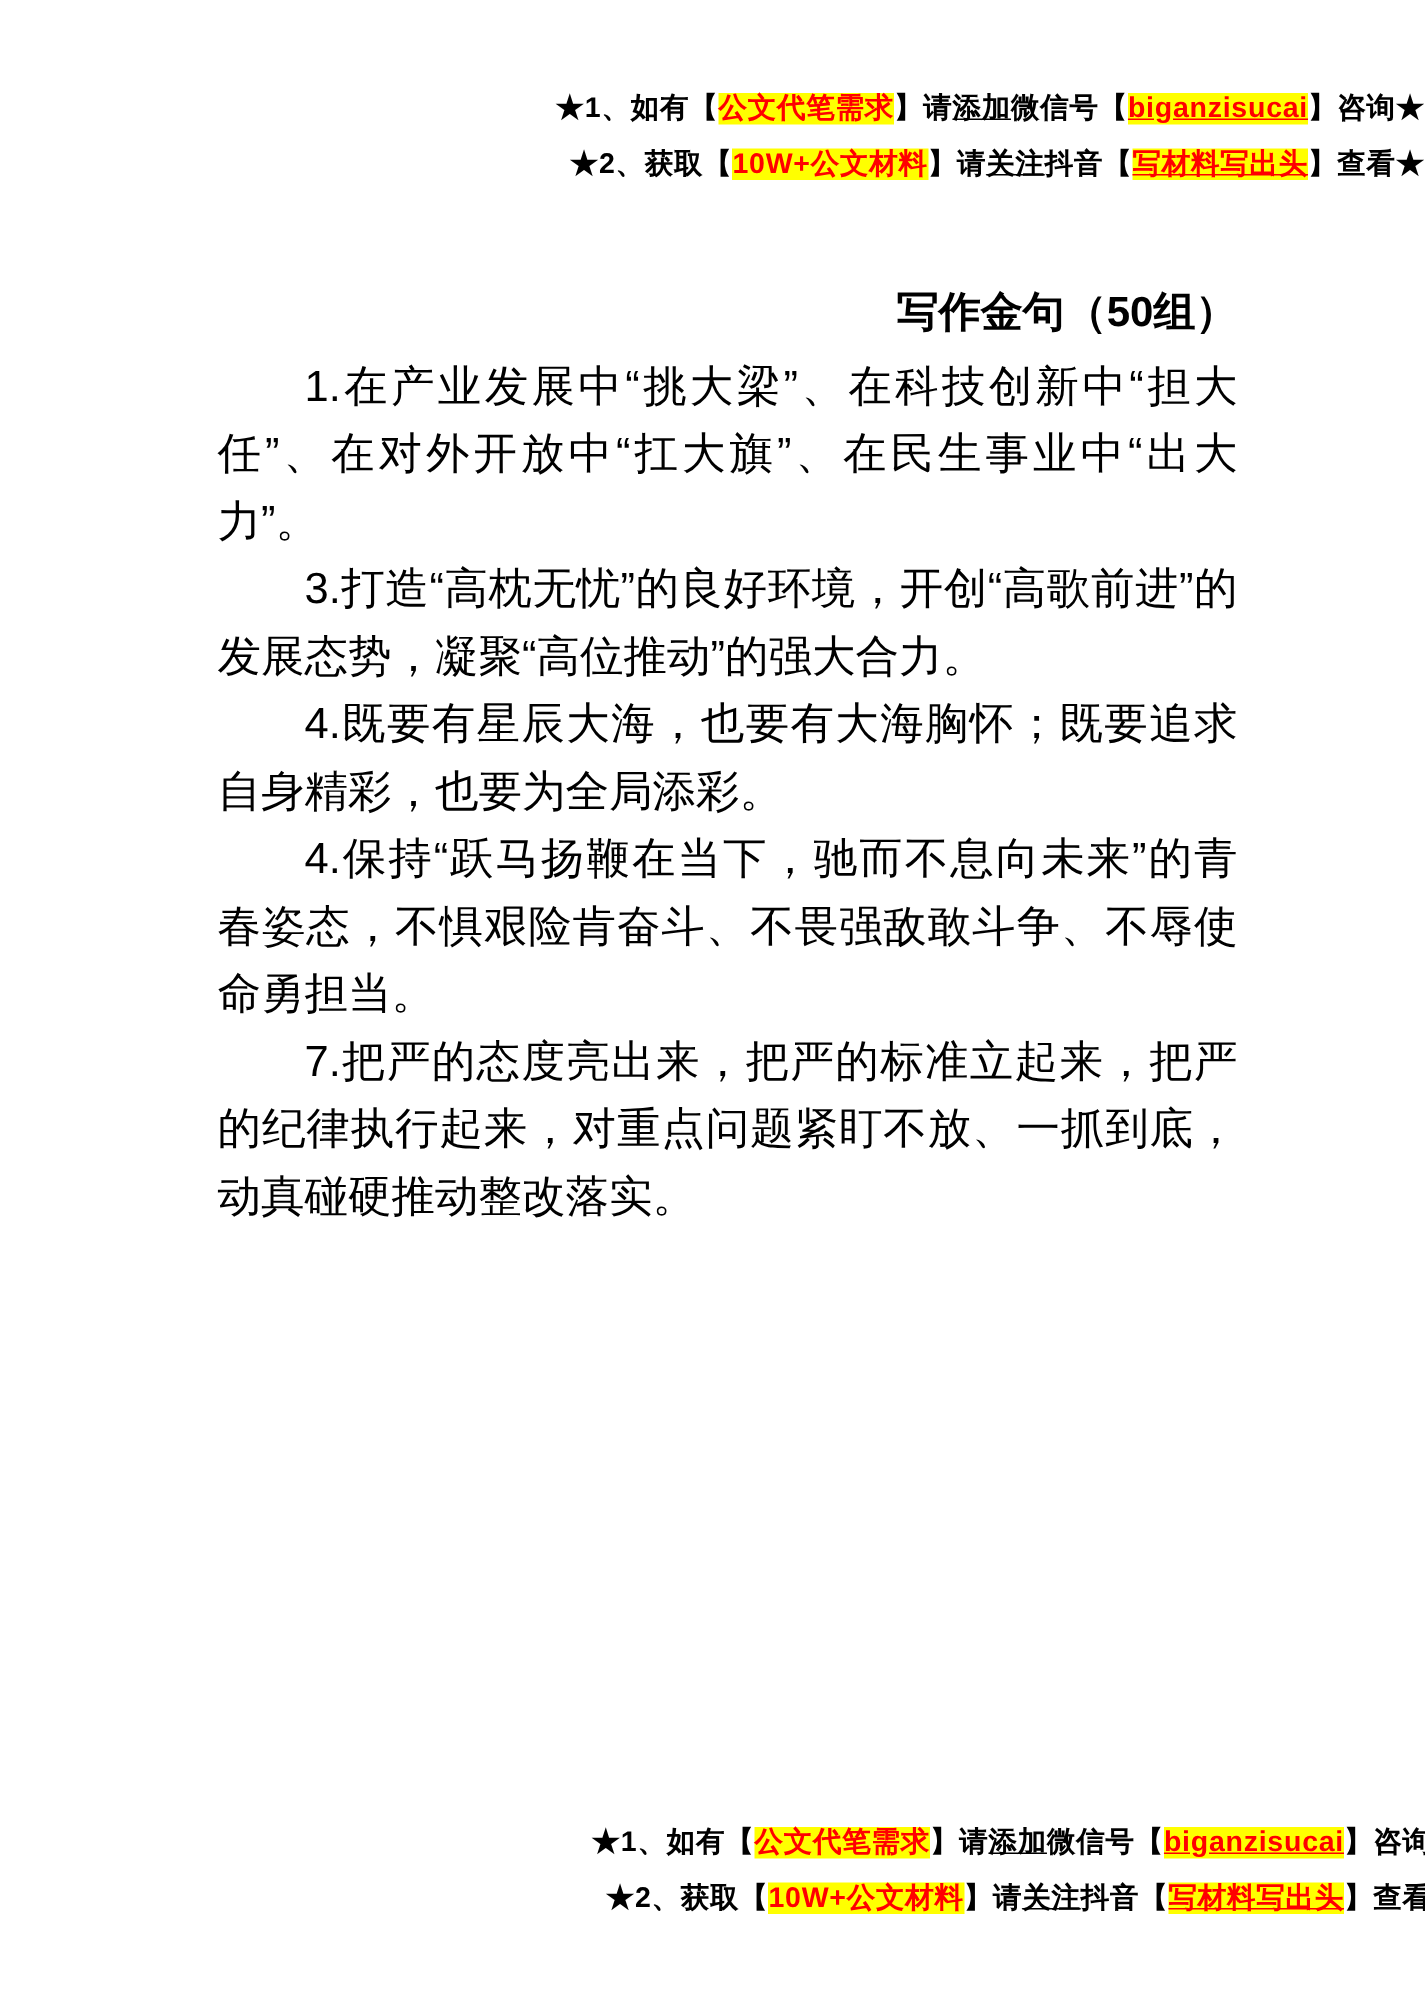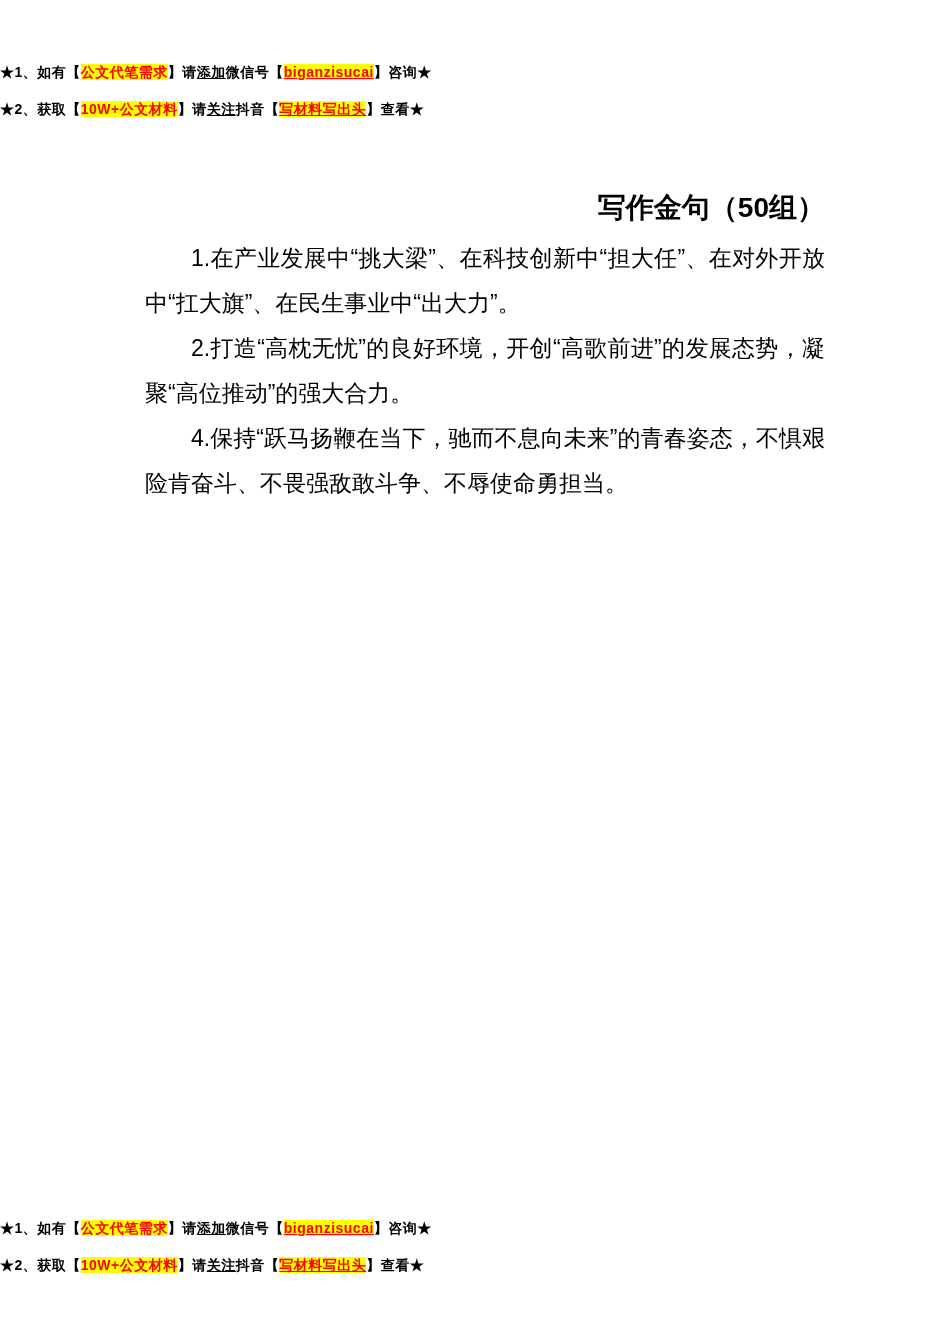--- a/index.html
+++ b/index.html
@@ -10,25 +10,26 @@
     width: 950px;
     height: 1344px;
     background: #ffffff;
     position: relative;
     overflow: hidden;
     color: #000000;
     font-family: "Liberation Sans", sans-serif;
   }
   
   .notice {
-    text-align: left;
+    text-align: right;
     font-weight: bold;
-    font-size: 14px;
+    font-size: 19px;
     line-height: 37px;
     letter-spacing: 0.5px;
+    margin-left: 24px;
   }
   .notice-top {
     padding-top: 54px;
   }
   .notice-bottom {
     position: absolute;
     top: 1210px;
     left: 0;
     width: 950px;
   }
@@ -51,21 +52,21 @@
     font-size: 28px;
     font-weight: bold;
     line-height: 40px;
   }
   
   .content {
     margin: 8px 125px 0 145px;
   }
   .content p {
     margin: 0;
-    font-size: 23px;
+    font-size: 29px;
     line-height: 45px;
     text-indent: 2em;
     text-align: justify;
   }
 </style>
 </head>
 <body>
 
 <div class="notice notice-top">
   <div>
@@ -73,22 +74,24 @@
   </div>
   <div>
     <span>★2、获取【</span><span class="hl">10W+公文材料</span><span>】请</span><span class="u">关注</span><span>抖音【</span><span class="hl-u">写材料写出头</span><span>】查看★</span>
   </div>
 </div>
 
 <h1 class="doc-title">写作金句（50组）</h1>
 
 <div class="content">
   <p>1.在产业发展中“挑大梁”、在科技创新中“担大任”、在对外开放中“扛大旗”、在民生事业中“出大力”。</p>
-  <p>2.打造“高枕无忧”的良好环境，开创“高歌前进”的发展态势，凝聚“高位推动”的强大合力。</p>
+  <p>3.打造“高枕无忧”的良好环境，开创“高歌前进”的发展态势，凝聚“高位推动”的强大合力。</p>
+  <p>4.既要有星辰大海，也要有大海胸怀；既要追求自身精彩，也要为全局添彩。</p>
   <p>4.保持“跃马扬鞭在当下，驰而不息向未来”的青春姿态，不惧艰险肯奋斗、不畏强敌敢斗争、不辱使命勇担当。</p>
+  <p>7.把严的态度亮出来，把严的标准立起来，把严的纪律执行起来，对重点问题紧盯不放、一抓到底，动真碰硬推动整改落实。</p>
 </div>
 
 <div class="notice notice-bottom">
   <div>
     <span>★1、如有【</span><span class="hl">公文代笔需求</span><span>】请</span><span class="u">添加</span><span>微信号【</span><span class="hl-u">biganzisucai</span><span>】咨询★</span>
   </div>
   <div>
     <span>★2、获取【</span><span class="hl">10W+公文材料</span><span>】请</span><span class="u">关注</span><span>抖音【</span><span class="hl-u">写材料写出头</span><span>】查看★</span>
   </div>
 </div>

